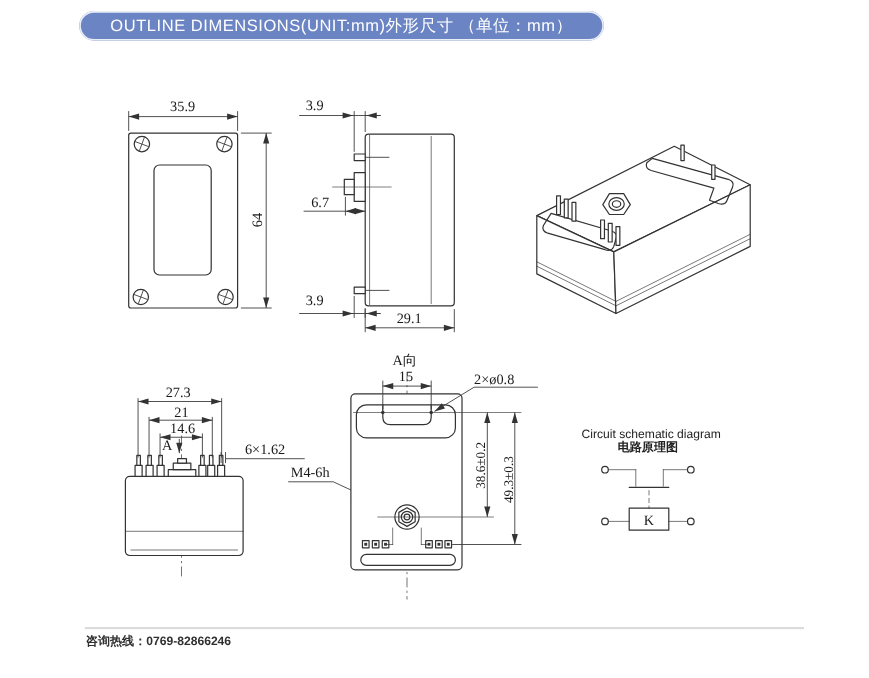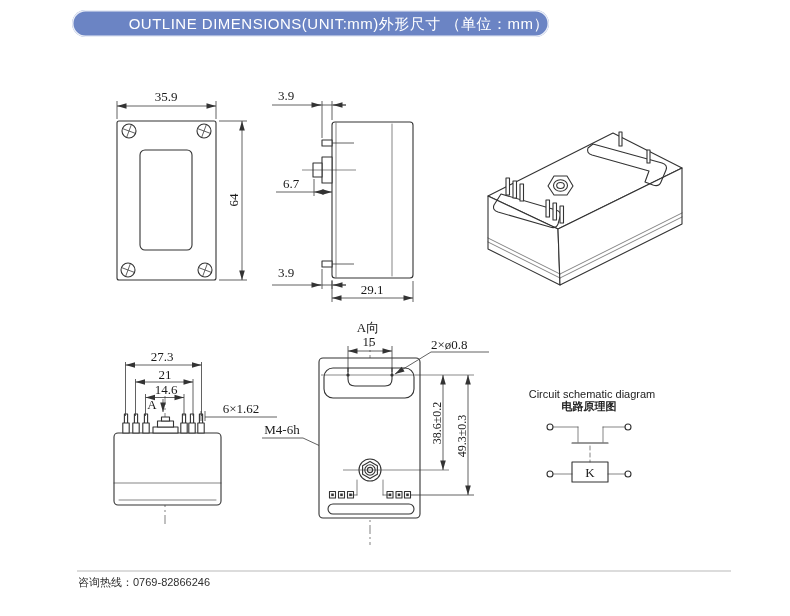--- a/index.html
+++ b/index.html
@@ -1,23 +1,23 @@
 <!DOCTYPE html>
 <html><head>
 <meta charset="utf-8">
 <style>
   html,body{margin:0;padding:0;}
   body{width:790px;height:616px;position:relative;background:#ffffff;overflow:hidden;
        font-family:"Liberation Sans",sans-serif;}
   .title-pill{position:absolute;left:72px;top:10px;width:477px;height:27px;
-      background:#6b84c4;border-radius:14px;color:#fff;text-align:right;
+      background:#6b84c4;border-radius:14px;color:#fff;text-align:center;
       line-height:27px;font-size:15px;letter-spacing:.5px;
       box-shadow:inset 0 0 0 1.5px rgba(255,255,255,.85);}
   .footer-line{position:absolute;left:77px;top:570px;width:654px;height:2px;background:#dcdcdc;}
-  .footer-text{position:absolute;left:78px;top:575px;font-size:11px;font-weight:normal;color:#2f2f2f;}
+  .footer-text{position:absolute;left:78px;top:575px;font-size:11px;font-weight:bold;color:#2f2f2f;}
   svg{position:absolute;left:0;top:0;}
   .ol{fill:none;stroke:#333;stroke-width:1.1;stroke-linejoin:round;stroke-linecap:round;}
   .olw{fill:#fff;stroke:#333;stroke-width:1.1;stroke-linejoin:round;}
   .dim{fill:none;stroke:#3a3a3a;stroke-width:.8;}
   .thin{stroke-width:.6;}
   .cl{fill:none;stroke:#4a4a4a;stroke-width:.7;stroke-dasharray:9 3 2 3;}
   .dsh{stroke-dasharray:4 3;}
   text.d{font:13px "Liberation Serif",serif;fill:#1a1a1a;}
   text.dr{font:12px "Liberation Serif",serif;fill:#1a1a1a;}
   text.s{font:11px "Liberation Sans",sans-serif;fill:#222;}

